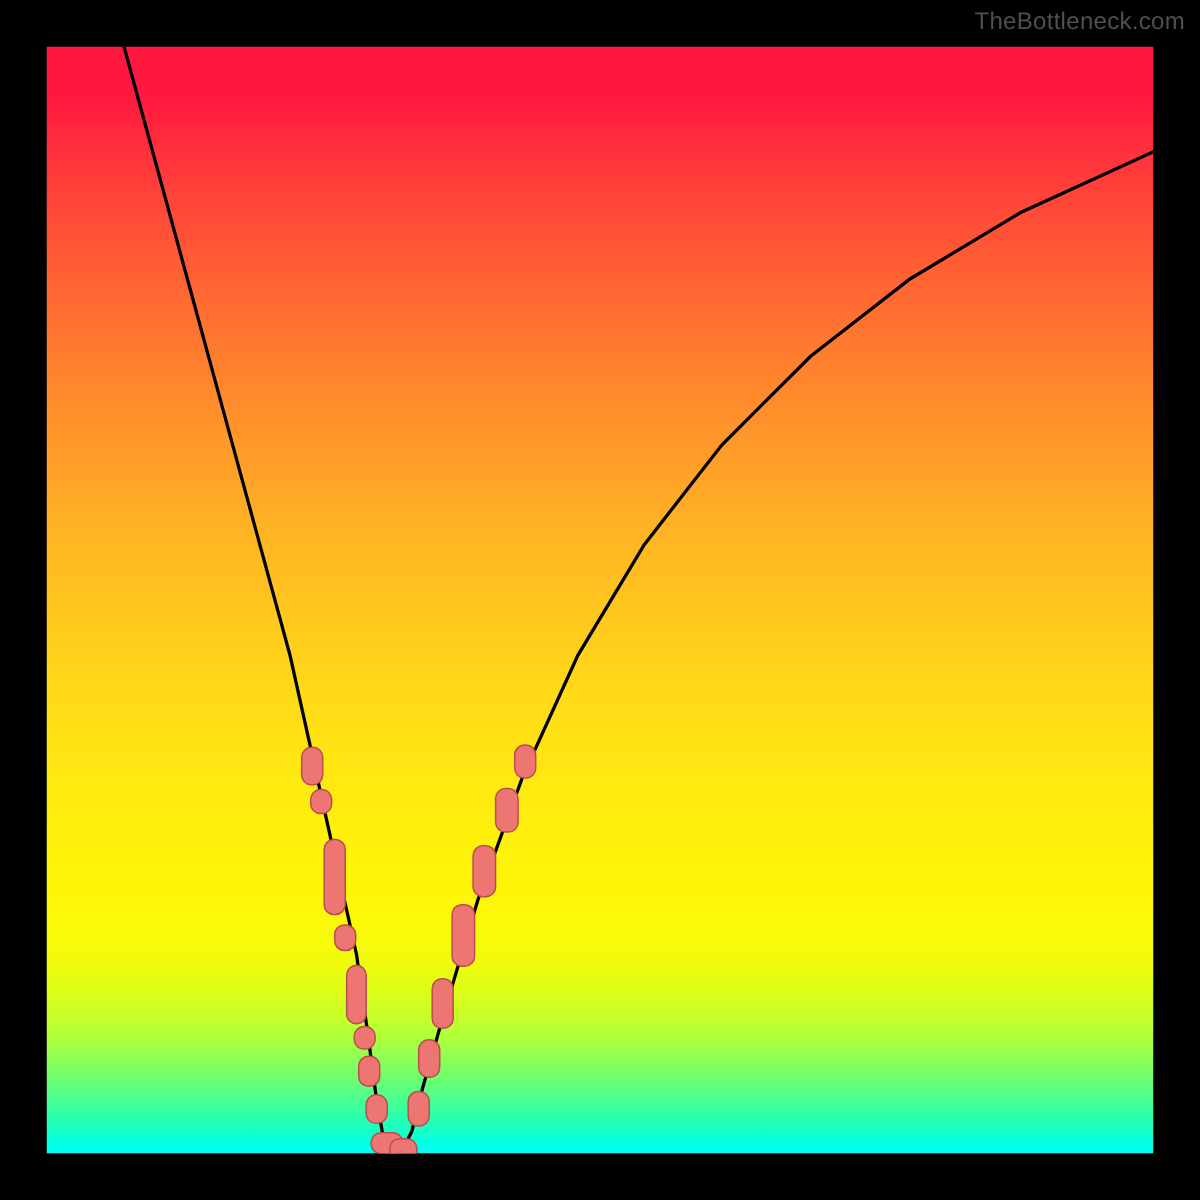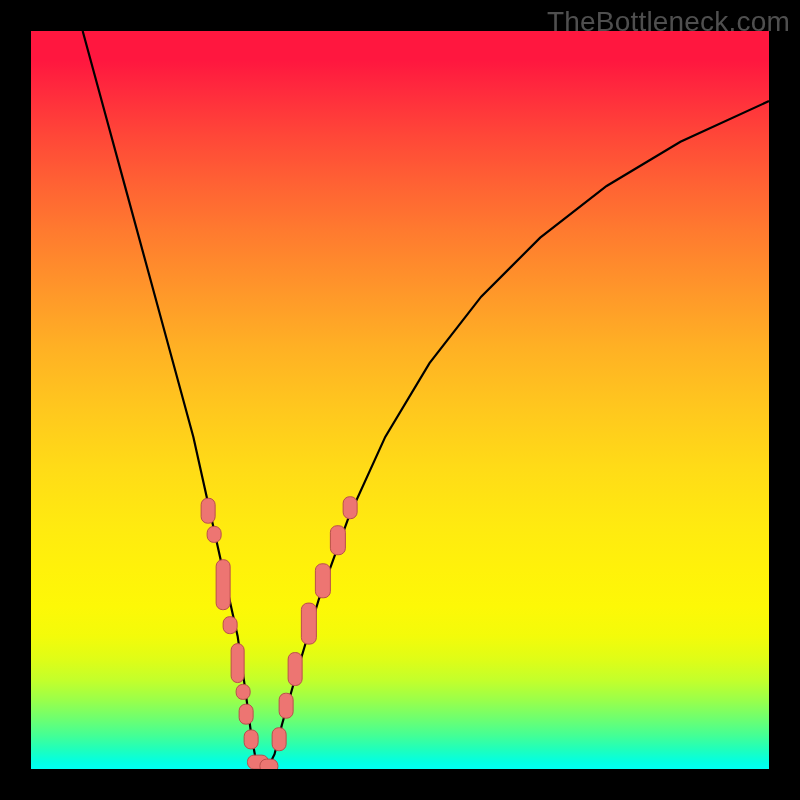--- a/index.html
+++ b/index.html
@@ -66,21 +66,21 @@
     background: #ed7572;
     border: 1px solid #b94e4c;
     border-radius: 7px;
     transform: translate(-50%, -50%);
   }
   .watermark {
     position: absolute;
     top: 6px;
     right: 10px;
     color: #4f4f4f;
-    font-size: 28px;
+    font-size: 16px;
     font-weight: 500;
     letter-spacing: 0.2px;
   }
 </style>
 </head>
 <body>
 
 <div class="frame">
   <div class="plot-area">
     <div class="gradient"></div>

